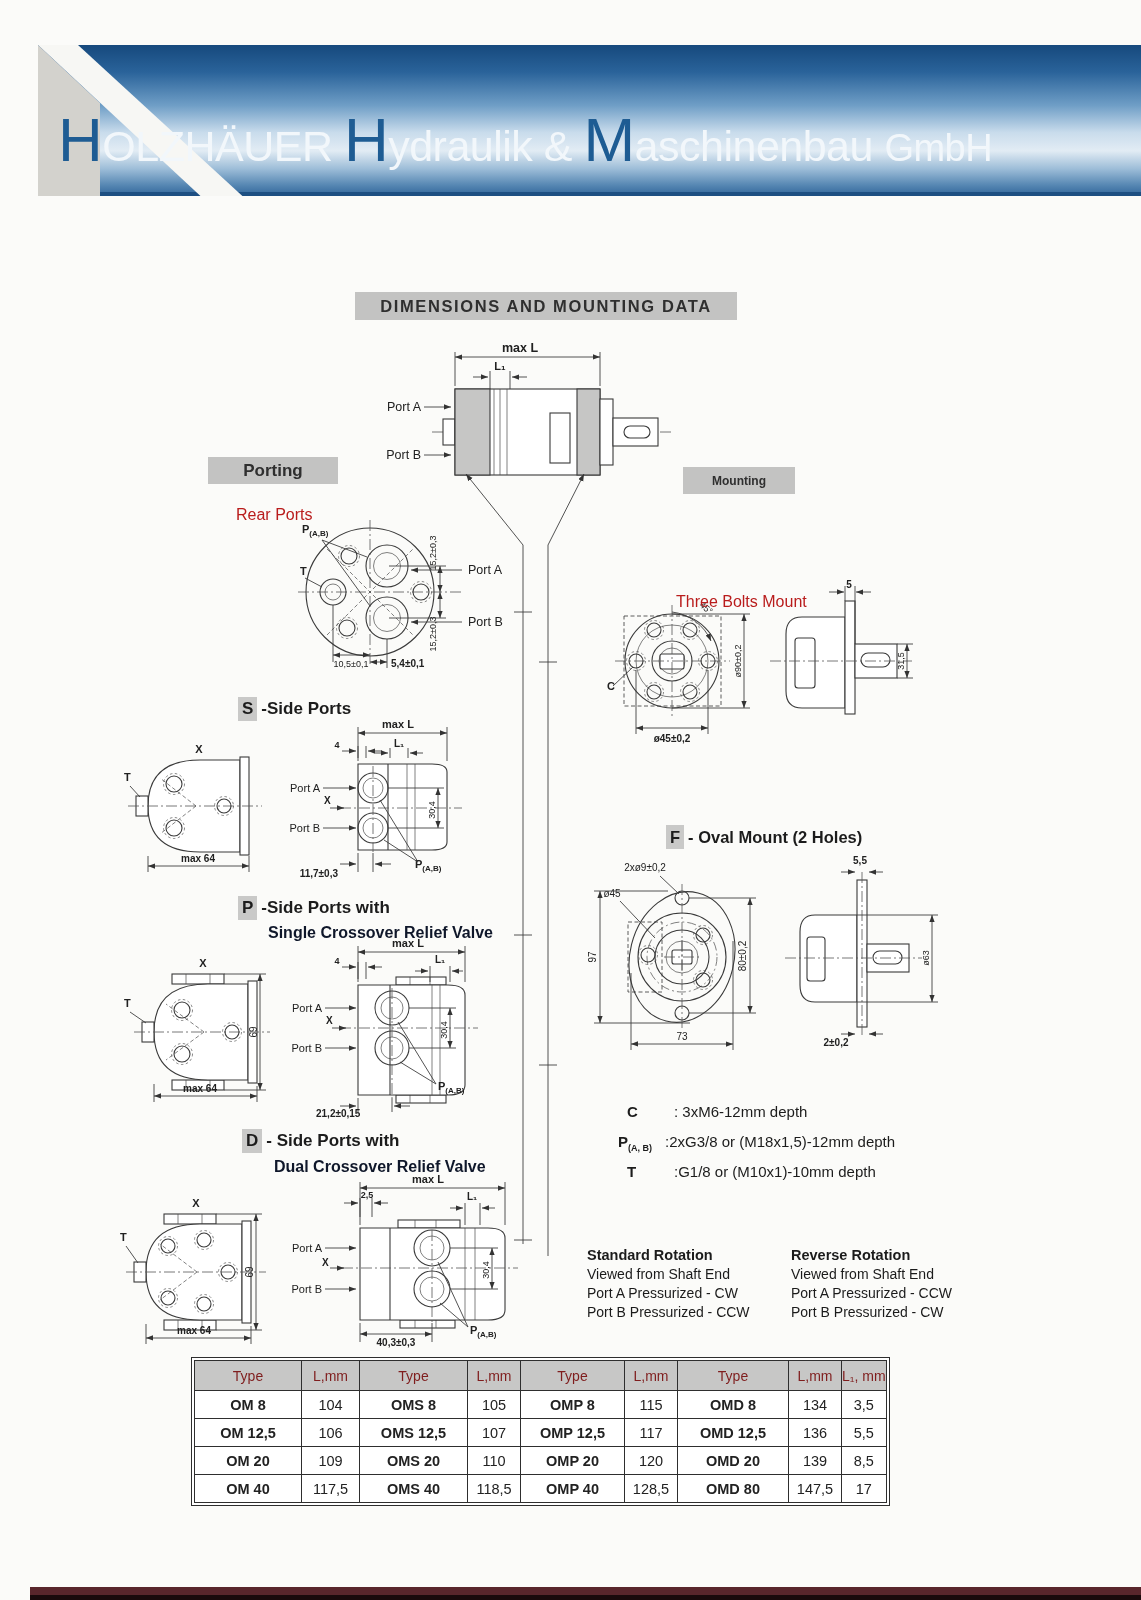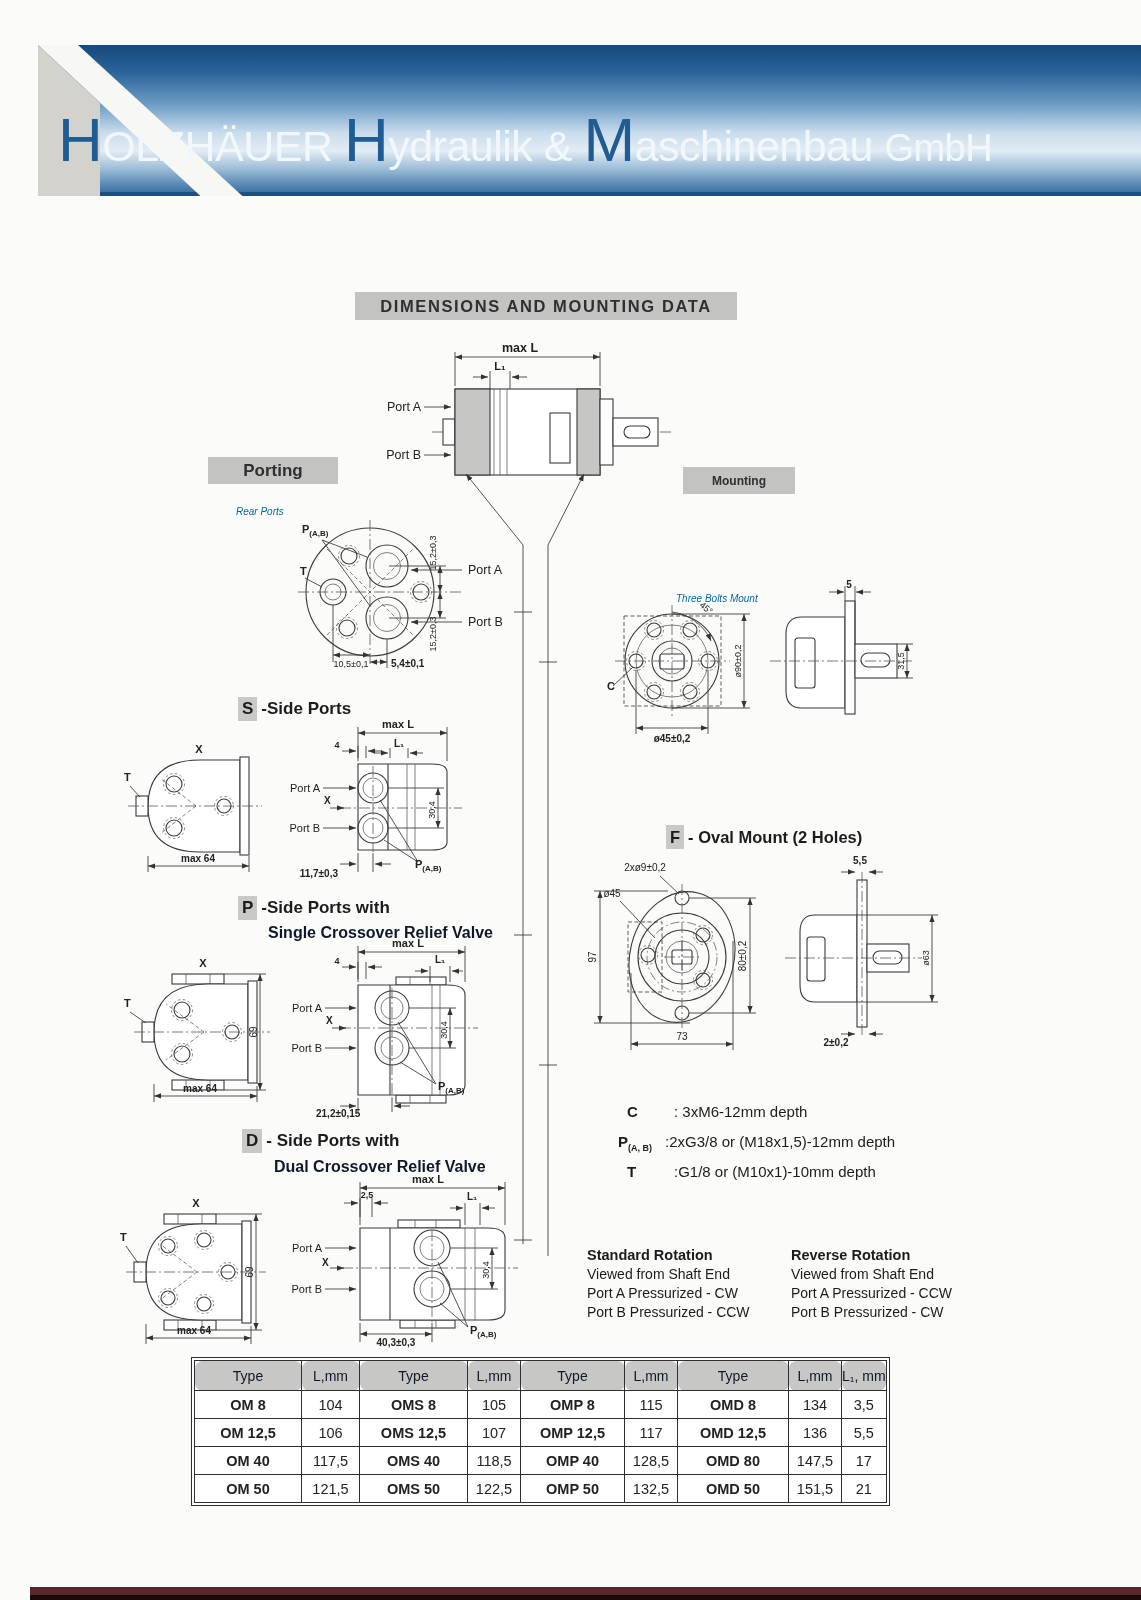--- a/index.html
+++ b/index.html
@@ -7,40 +7,40 @@
         font-family:"Liberation Sans",sans-serif;color:#1e1e1e;}
   .abs{position:absolute;}
   
   #banner{left:38px;top:45px;width:1103px;height:151px;}
   
   .graybox{background:#c3c3c2;color:#2f2f2f;font-weight:bold;text-align:right;
            display:flex;align-items:center;justify-content:center;}
   #title-box{left:355px;top:292px;width:382px;height:28px;font-size:16.5px;letter-spacing:1.6px;}
   #porting-box{left:208px;top:457px;width:130px;height:27px;font-size:17px;}
   #mounting-box{left:683px;top:467px;width:112px;height:27px;font-size:12px;}
-  .sublabel{font-size:10px;color:#0369a1;font-style:italic;}
+  .sublabel{font-size:16px;color:#b91c1c;}
   .sechead{display:flex;align-items:center;gap:4px;font-size:17px;font-weight:600;color:#1c1c1c;}
   .letterbox{background:#c9c9c8;padding:0 4px;font-weight:bold;line-height:24px;display:inline-block;}
   .subhead{font-size:16px;font-weight:700;color:#0f172a;}
   
   #legend{left:618px;top:1100px;width:345px;font-size:15px;color:#1c1c1c;}
   .lrow{display:flex;line-height:24px;}
   .lkey{font-weight:bold;display:inline-block;min-width:47px;}
   .lkey sub{font-size:9px;font-weight:bold;}
   
   .rot{width:200px;font-size:14px;line-height:19px;color:#1b1b1b;}
   .rot .rtitle{font-weight:bold;font-size:14.5px;}
   #rot-std{left:587px;top:1246px;}
   #rot-rev{left:791px;top:1246px;}
   
   #spec-table-wrap{left:191px;top:1357px;border:1.6px solid #2e2e2e;padding:2px;background:#fff;}
   #spec-table{border-collapse:collapse;table-layout:fixed;}
   #spec-table th,#spec-table td{border:1.4px solid #2e2e2e;text-align:center;padding:0;
       height:27px;font-size:14.5px;color:#222;overflow:hidden;white-space:nowrap;}
-  #spec-table th{background:#c7c7c6;height:29px;font-weight:normal;font-size:14px;color:#0f172a;border-radius:8px;}
+  #spec-table th{background:#c7c7c6;height:29px;font-weight:normal;font-size:14px;color:#7f1d1d;}
   #spec-table td.ty{font-weight:bold;margin-left:20px;}
   
   #footer-bar{left:30px;top:1587px;width:1111px;height:13px;
       background:linear-gradient(#59262c 0 8px,#1a0a0c 8px 13px);}
   
   #dwg{left:0;top:0;width:1141px;height:1600px;pointer-events:none;}
   #dwg text{font-family:"Liberation Sans",sans-serif;fill:#212121;font-size:10.5px;}
   #dwg .b{font-weight:bold;}
   #dwg .s9{font-size:9px;} #dwg .s10{font-size:10px;} #dwg .s11{font-size:11px;} #dwg .s12{font-size:12.5px;}
   #dwg .mid{text-anchor:middle;} #dwg .end{text-anchor:end;}
@@ -539,39 +539,39 @@
           <td>106</td>
           <td class="ty">OMS 12,5</td>
           <td>107</td>
           <td class="ty">OMP 12,5</td>
           <td>117</td>
           <td class="ty">OMD 12,5</td>
           <td>136</td>
           <td>5,5</td>
         </tr>
         <tr>
+          <td class="ty">OM 20</td>
+          <td>109</td>
+          <td class="ty">OMS 20</td>
+          <td>110</td>
+          <td class="ty">OMP 20</td>
+          <td>120</td>
+          <td class="ty">OMD 20</td>
+          <td>139</td>
+          <td>8,5</td>
+        </tr>
+        <tr>
           <td class="ty">OM 40</td>
           <td>117,5</td>
           <td class="ty">OMS 40</td>
           <td>118,5</td>
           <td class="ty">OMP 40</td>
           <td>128,5</td>
           <td class="ty">OMD 80</td>
           <td>147,5</td>
           <td>17</td>
         </tr>
-        <tr>
-          <td class="ty">OM 50</td>
-          <td>121,5</td>
-          <td class="ty">OMS 50</td>
-          <td>122,5</td>
-          <td class="ty">OMP 50</td>
-          <td>132,5</td>
-          <td class="ty">OMD 50</td>
-          <td>151,5</td>
-          <td>21</td>
-        </tr>
       </tbody>
     </table>
   </div>
 
   <div id="footer-bar" class="abs"></div>
 </div>
 
 </body></html>

